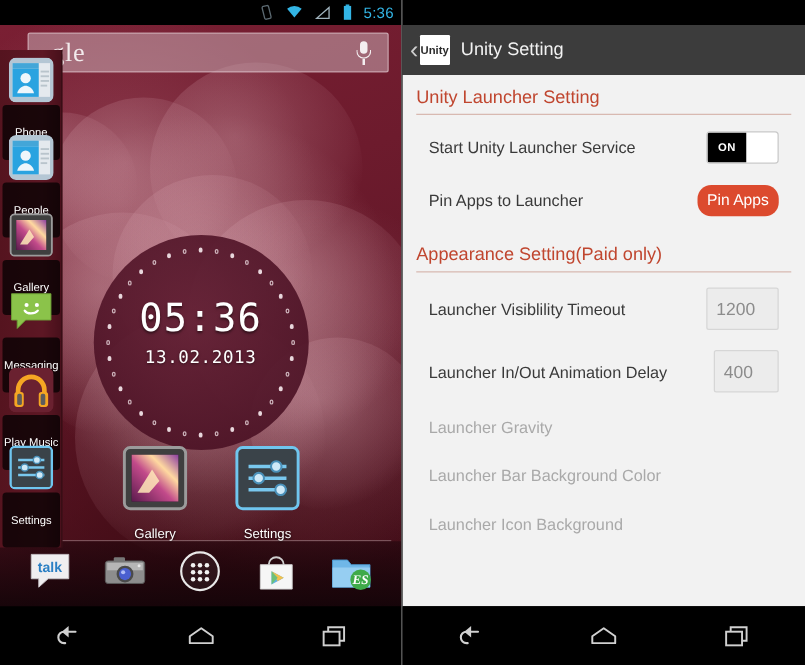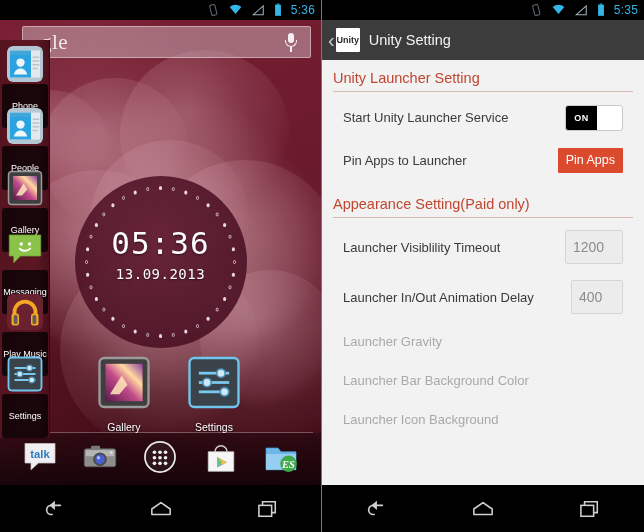--- a/index.html
+++ b/index.html
@@ -55,21 +55,21 @@
   .mic i { position: absolute; left: 4px; top: 1px; width: 6px; height: 10px;
            background: #f4eef0; border-radius: 3px; display:block; }
   .mic b { position: absolute; left: 1px; top: 8px; width: 12px; height: 7px;
            border: 1.6px solid #f4eef0; border-top: none;
            border-radius: 0 0 7px 7px; display: block; }
   .mic u { position: absolute; left: 6px; top: 15px; width: 2px; height: 5px;
            background: #f4eef0; display: block; }
 
   
   .clockwrap {
-    position: absolute; left: 50%; top: 156px; transform: translateX(-50%);
+    position: absolute; left: 50%; top: 168px; transform: translateX(-50%);
     width: 172px; height: 172px;
   }
   .clock-face {
     position: absolute; inset: 0; border-radius: 50%;
     background: radial-gradient(circle at 45% 40%, rgba(92,24,45,0.88), rgba(70,16,34,0.92));
   }
   .dot {
     position: absolute; width: 3.2px; height: 3.2px; border-radius: 50%;
     background: #e8d7dc; left: 50%; top: 50%; margin: -1.6px 0 0 -1.6px;
   }
@@ -172,21 +172,21 @@
     border: 1px solid #c9c9c9; background: #fff;
     display: flex; align-items: center; overflow: hidden;
   }
   .toggle .on {
     width: 31px; height: 24px; background: #000000; color: #fff;
     font-size: 9px; font-weight: bold; letter-spacing: .4px;
     display: flex; align-items: center; justify-content: center;
   }
   .btn-pin {
     background: #dc4a2e; color: #fff; font-size: 12.5px;
-    padding: 6px 8px; border-radius: 1px; border: none;
+    padding: 6px 8px; border-radius: 11px; border: none;
     font-family: "Liberation Sans", sans-serif; line-height: 1.1;
   }
   .num {
     width: 52px; height: 34px; background: #ececec;
     border: 1px solid #d6d6d6; border-radius: 2px;
     color: #8c8c8c; font-size: 14px;
     display: flex; align-items: center; padding-left: 7px;
   }
   .num.wide { width: 58px; }
 </style>
@@ -250,21 +250,21 @@
             <span class="dot" style="transform: translate(-72.9px, -12.8px);"></span>
             <span class="dot hollow" style="transform: translate(-69.5px, -25.3px);"></span>
             <span class="dot" style="transform: translate(-64.1px, -37px);"></span>
             <span class="dot hollow" style="transform: translate(-56.7px, -47.6px);"></span>
             <span class="dot" style="transform: translate(-47.6px, -56.7px);"></span>
             <span class="dot hollow" style="transform: translate(-37px, -64.1px);"></span>
             <span class="dot" style="transform: translate(-25.3px, -69.5px);"></span>
             <span class="dot hollow" style="transform: translate(-12.8px, -72.9px);"></span>
           </div>
         <div class="clock-time">05:36</div>
-        <div class="clock-date">13.09.2013</div>
+        <div class="clock-date">13.02.2013</div>
       </div>
 
       <div class="shortcuts">
         <div class="shortcut">
           <svg class="ico" width="38" height="38" viewBox="0 0 48 48">
             <rect x="3" y="3" width="42" height="42" rx="4" fill="#3f3f3f" stroke="#9b9b9b" stroke-width="2"></rect>
             <rect x="8" y="8" width="32" height="32" fill="#2a1030"></rect>
             <path d="M8 8h32v32H8z" fill="url(#gg)"></path>
             <defs>
               <linearGradient id="gg" x1="0" y1="1" x2="1" y2="0">
@@ -490,36 +490,20 @@
         <svg width="22" height="20" viewBox="0 0 24 22">
           <rect x="2" y="7" width="14" height="12" fill="none" stroke="#d0d0d0" stroke-width="1.7"></rect>
           <path d="M6 7V3h14v12h-4" fill="none" stroke="#d0d0d0" stroke-width="1.7"></path>
         </svg>
       </div>
     </div>
   </div>
 
   <div class="screen right">
 
-    <div class="statusbar">
-      <svg class="si" width="14" height="14" viewBox="0 0 24 24">
-        <rect x="8" y="3" width="9" height="18" rx="2" fill="none" stroke="#5c6a72" stroke-width="1.8" transform="rotate(-14 12 12)"></rect>
-      </svg>
-      <svg class="si" width="15" height="14" viewBox="0 0 24 24">
-        <path d="M12 19l10-12a15 15 0 00-20 0z" fill="#33b5e5"></path>
-      </svg>
-      <svg class="si" width="14" height="14" viewBox="0 0 24 24">
-        <path d="M21 5v15H4z" fill="none" stroke="#9fb2bc" stroke-width="1.8"></path>
-      </svg>
-      <svg class="si" width="10" height="14" viewBox="0 0 14 24">
-        <rect x="4.5" y="1" width="5" height="2" fill="#33b5e5"></rect>
-        <rect x="2" y="3" width="10" height="19" fill="#33b5e5"></rect>
-      </svg>
-      <span class="st-time">5:35</span>
-    </div>
 
     <div class="appbar">
       <span class="chev">‹</span>
       <span class="appicon">Unity</span>
       <span class="title">Unity Setting</span>
     </div>
 
     <div class="settings">
 
       <div class="sec-head">

